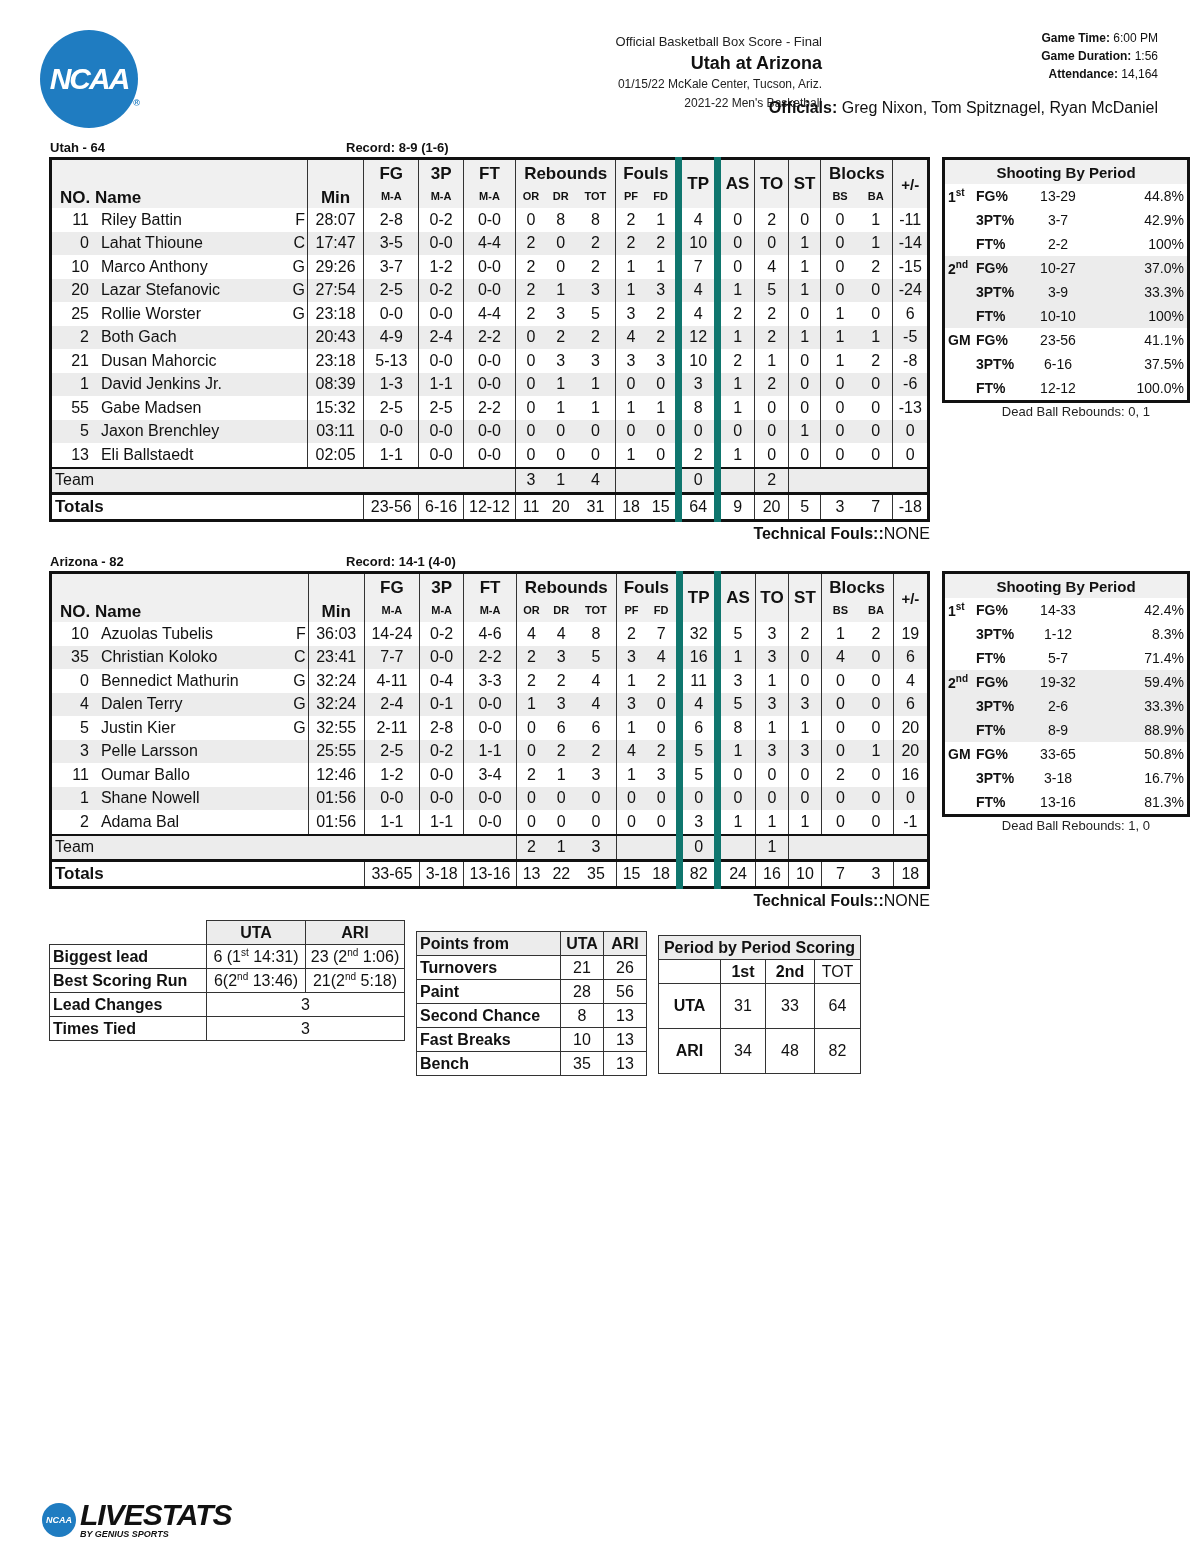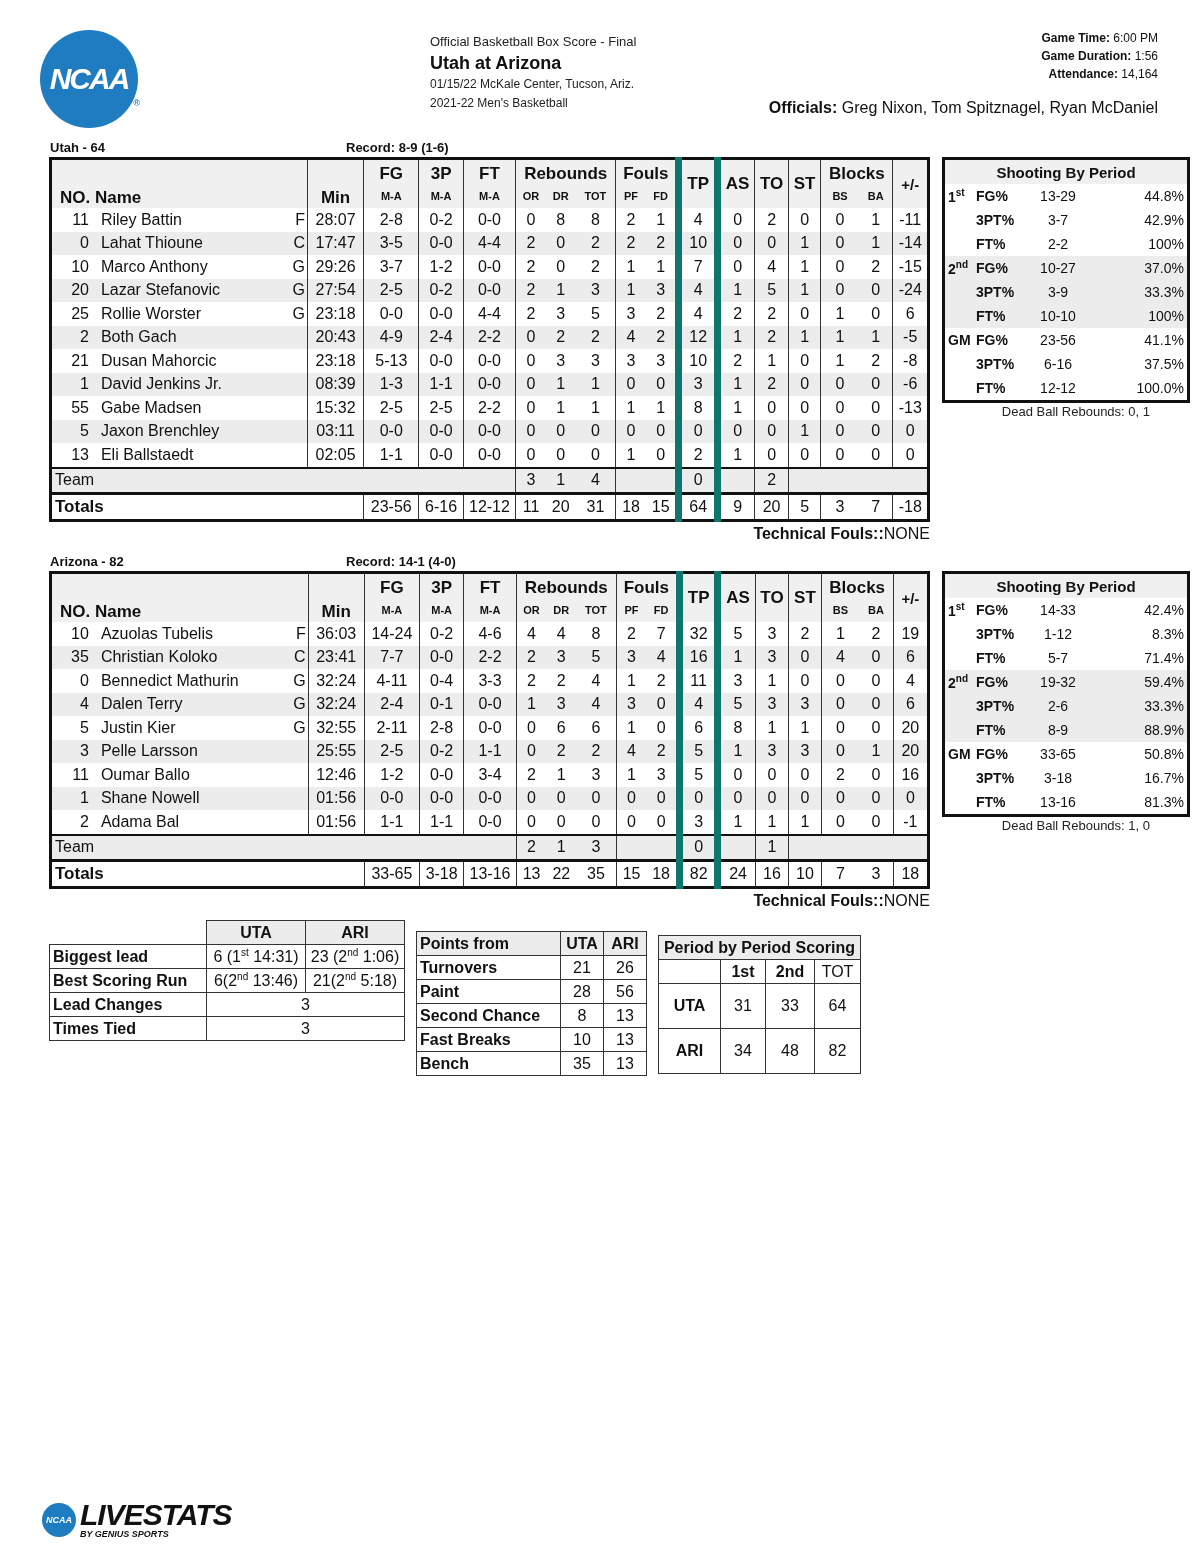--- a/index.html
+++ b/index.html
@@ -1,21 +1,21 @@
 <!DOCTYPE html>
 <html><head>
 <meta charset="utf-8">
 <style>
   html,body{margin:0;padding:0;background:#fff;}
   body{width:1200px;height:1554px;position:relative;font-family:"Liberation Sans",sans-serif;color:#111;overflow:hidden;}
   .abs{position:absolute;}
   .logo{left:40px;top:30px;width:98px;height:98px;border-radius:50%;background:#1f7cc1;display:flex;align-items:center;justify-content:center;}
   .logo span{color:#fff;font-weight:bold;font-style:italic;font-size:30px;letter-spacing:-2px;font-family:"Liberation Sans",sans-serif;}
   .logo .reg{position:absolute;right:-2px;bottom:20px;font-size:9px;color:#1f7cc1;font-style:normal;letter-spacing:0;}
-  .hdr-center{left:430px;top:32px;width:392px;text-align:left;}
+  .hdr-center{left:430px;top:32px;width:392px;text-align:right;}
   .hdr-center .sub{font-size:13px;color:#222;line-height:19px;}
   .hdr-center .title{font-size:18px;font-weight:bold;line-height:24px;}
   .hdr-center .small{font-size:12px;color:#222;line-height:19px;}
   .hdr-right{right:42px;top:29px;text-align:right;font-size:12px;line-height:18px;}
   .hdr-right b{font-weight:bold;}
   .officials{right:42px;top:99px;font-size:16px;}
   .team-label{font-size:13px;font-weight:bold;}
   table{border-collapse:collapse;}
   .box{position:absolute;border:3px solid #111;font-size:16px;}
   .box td,.box th{padding:0;height:23.5px;text-align:center;white-space:nowrap;}

